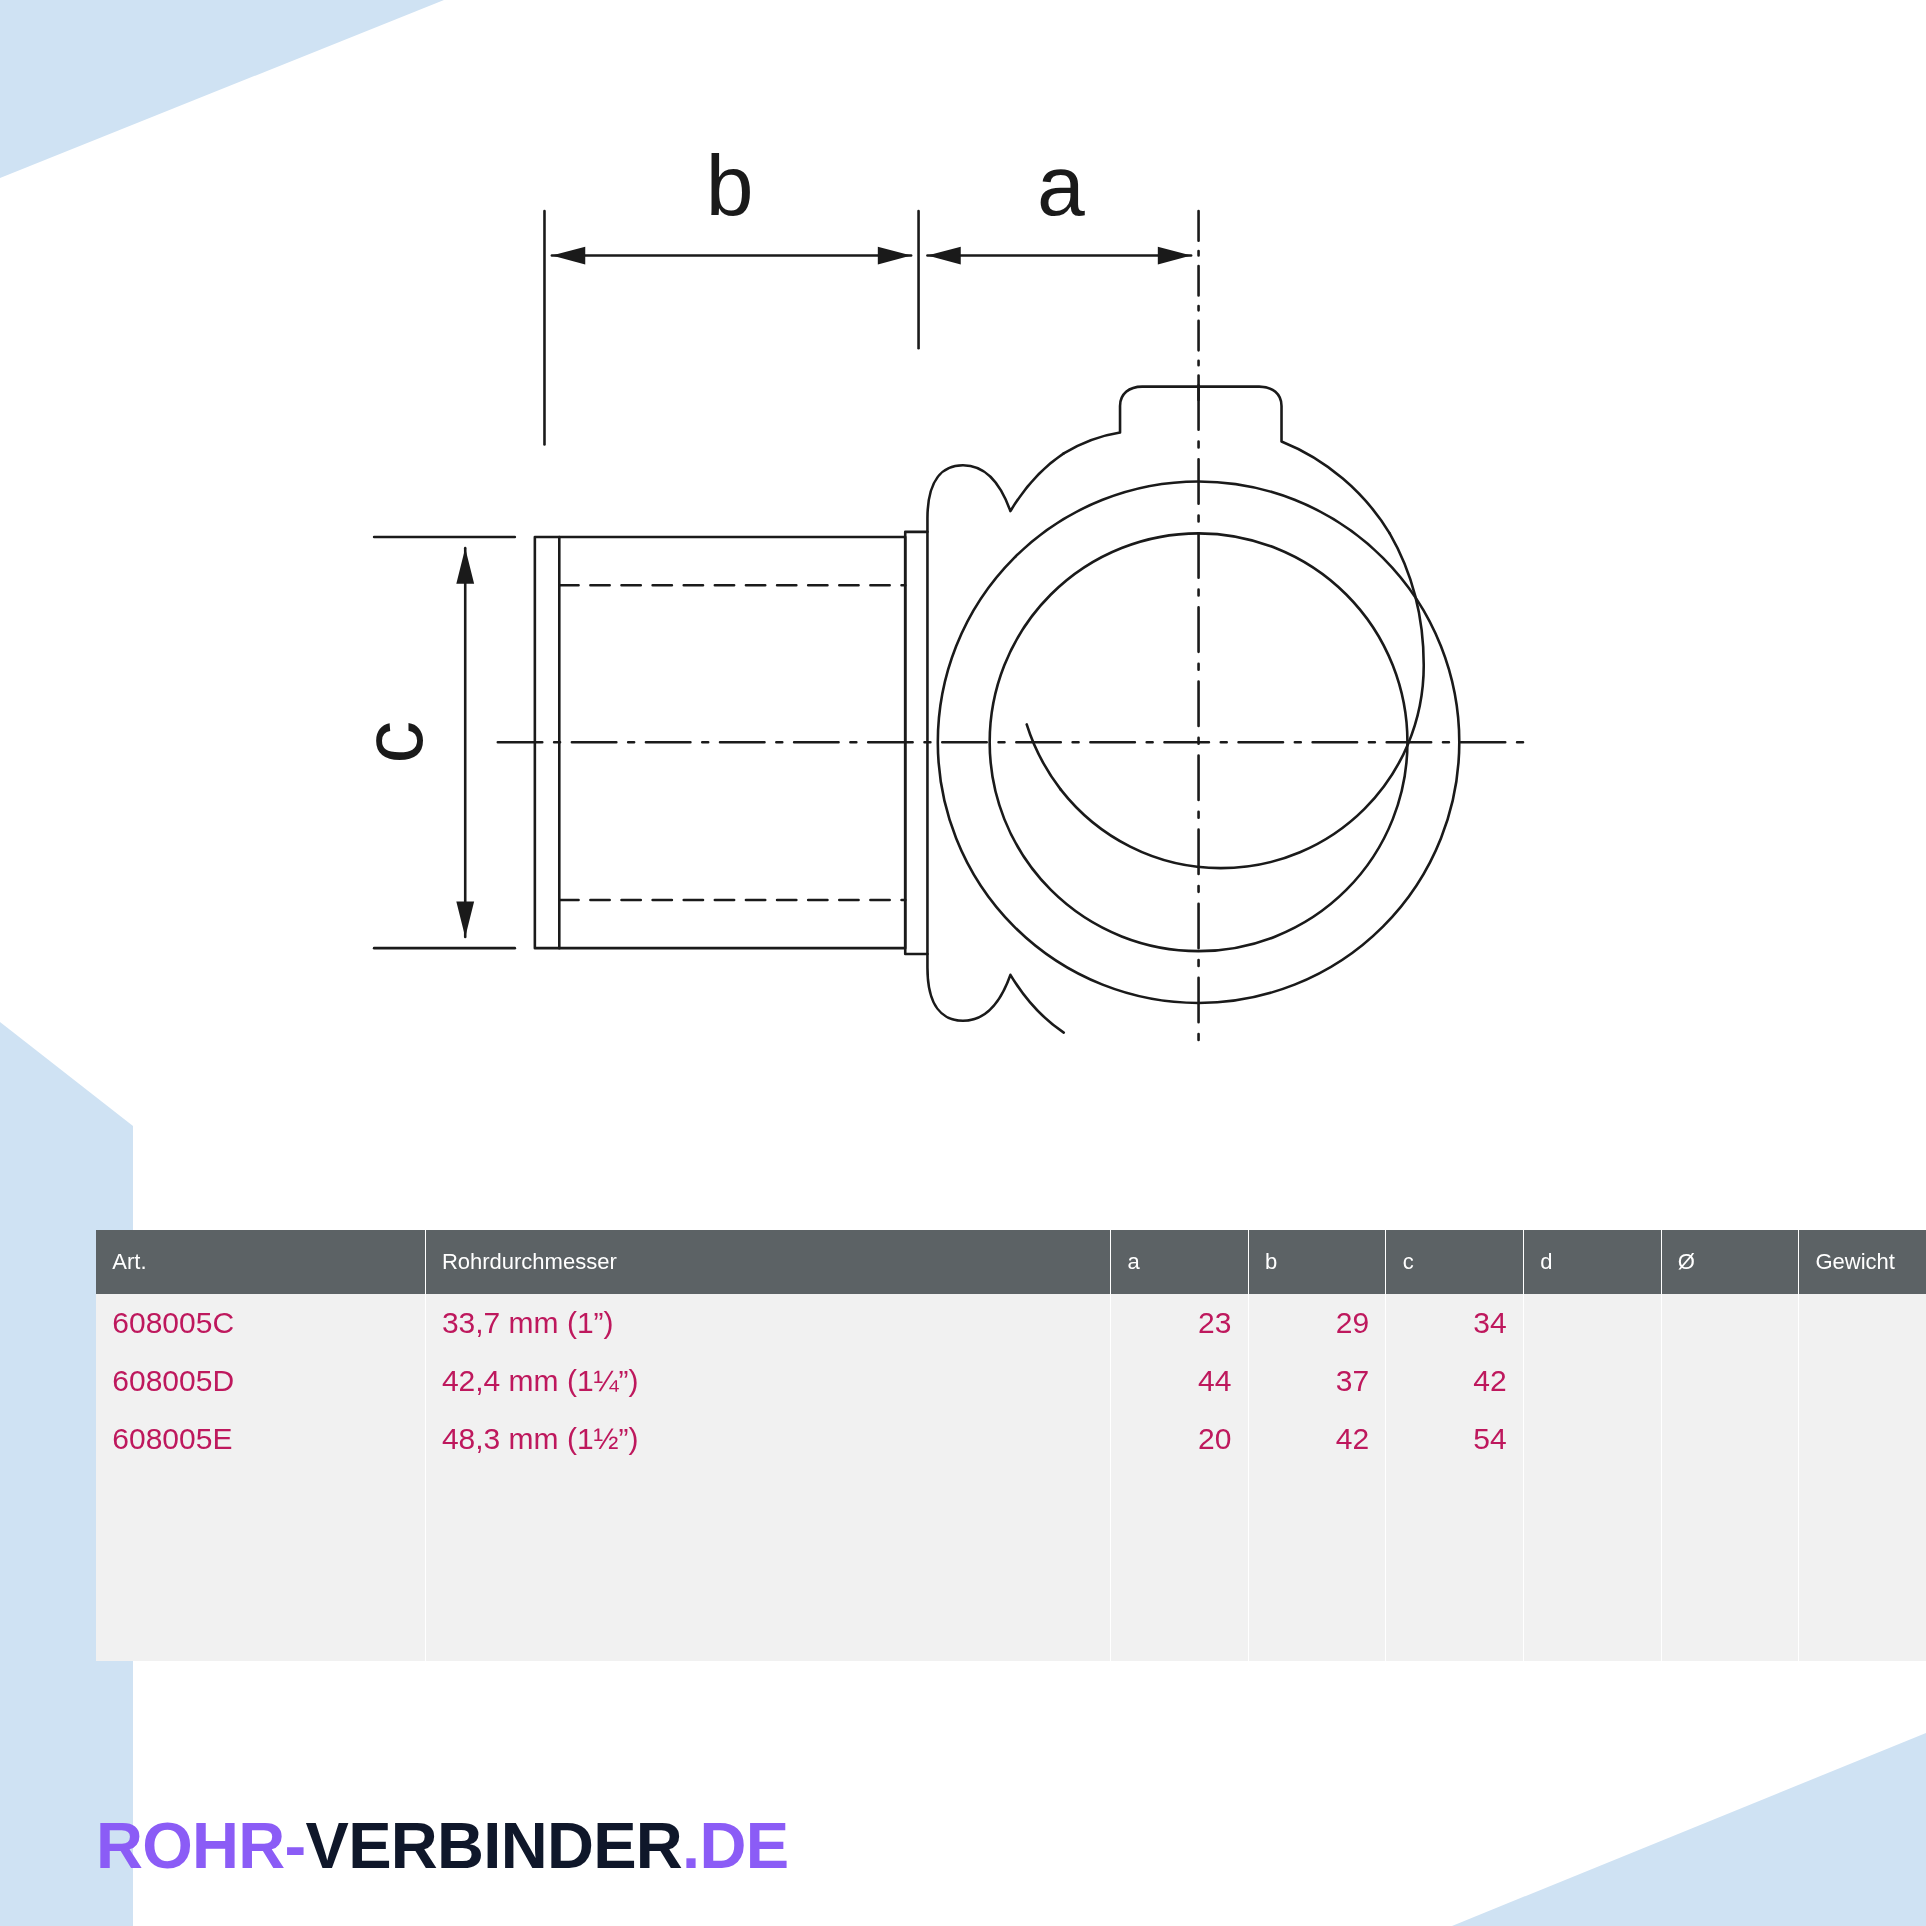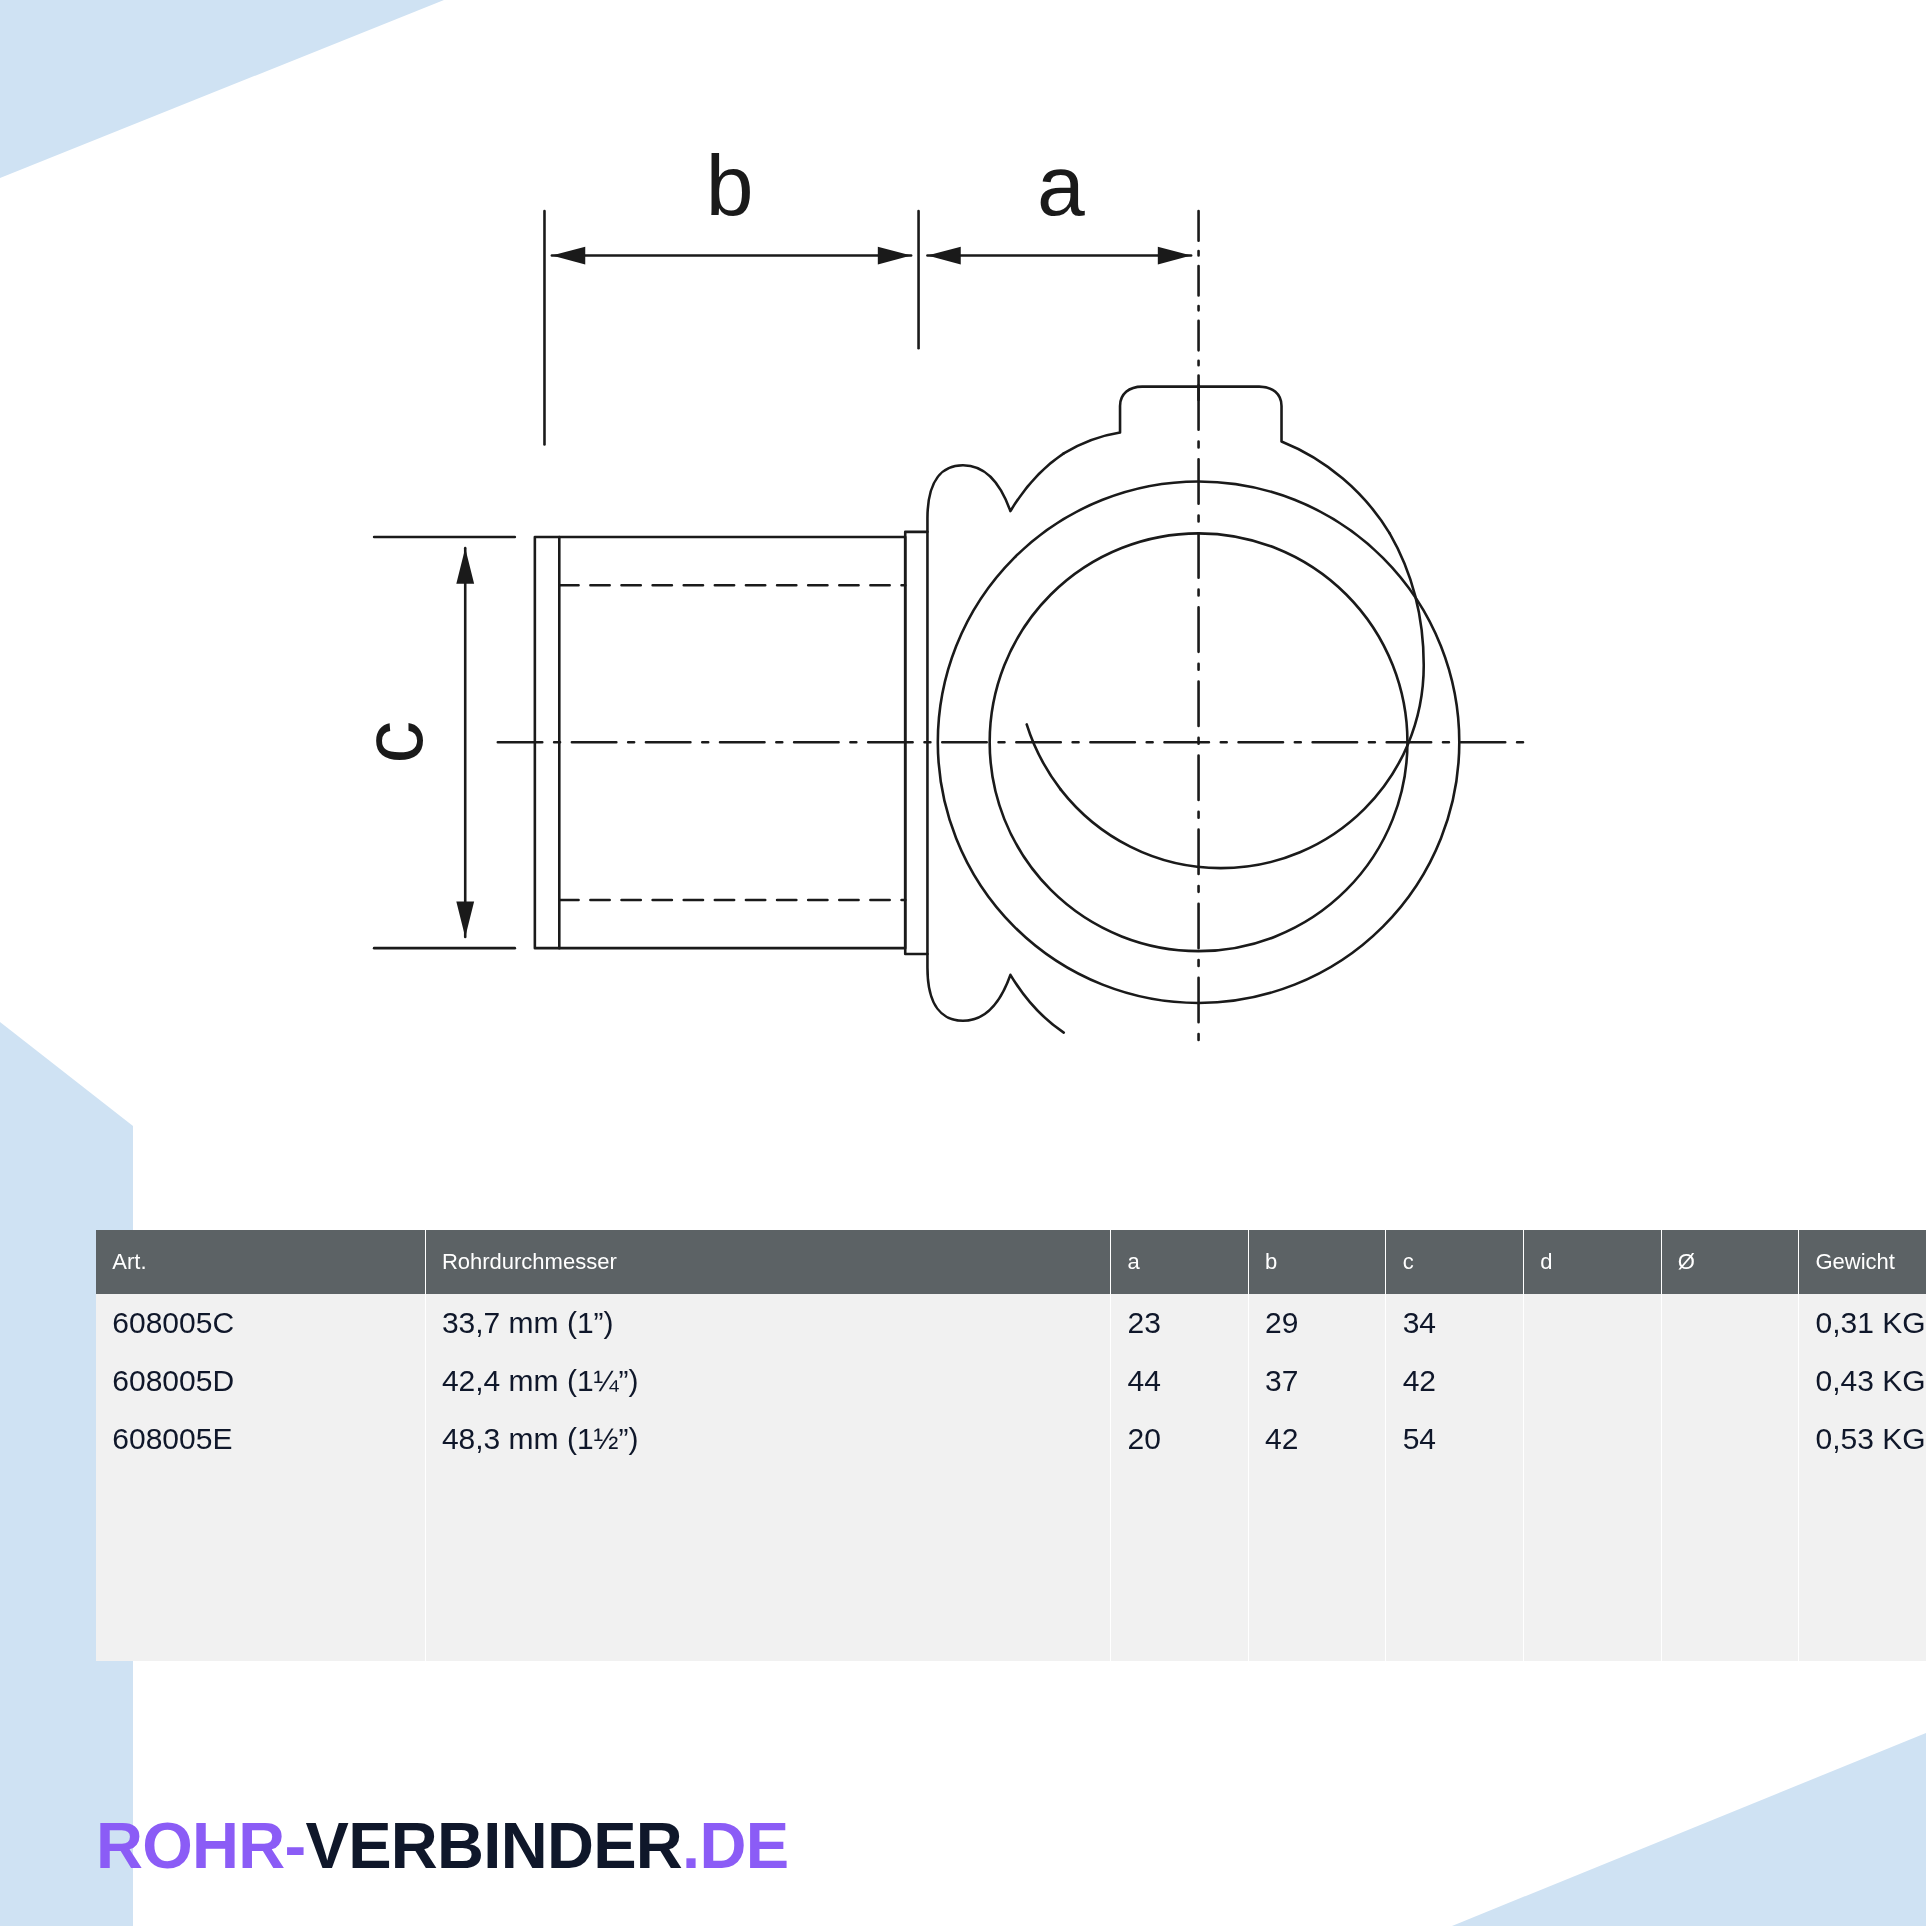--- a/index.html
+++ b/index.html
@@ -45,33 +45,33 @@
     font-weight:normal;
     font-size:22px;
     height:64px;
     padding:0 16.3px;
     text-align:left;
     border-right:1.5px solid #ffffff;
   }
   table.spec thead th:last-child{border-right:none;}
   table.spec tbody td{
     background:#f1f1f1;
-    color:#0f172a;
+    color:#be185d;
     height:58px;
     padding:0 16.3px;
     border-right:1.5px solid #ffffff;
     margin-left:28px;
   }
   table.spec tbody td:last-child{border-right:none;}
   table.spec tbody tr.filler td{height:193px;}
   .col-art{width:296px;}
   .col-dia{width:652px;}
   .col-n{width:104px;}
   .col-w{width:252px;}
-  .ta-r{text-align:left;}
+  .ta-r{text-align:right;}
   
   .logo{
     position:absolute;
     left:96px;top:1808px;
     font-size:65px;
     font-weight:bold;
     letter-spacing:-0.7px;
   }
   .logo .dark{color:#8b5cf6;}
   .logo .blue{color:#0f172a;}

